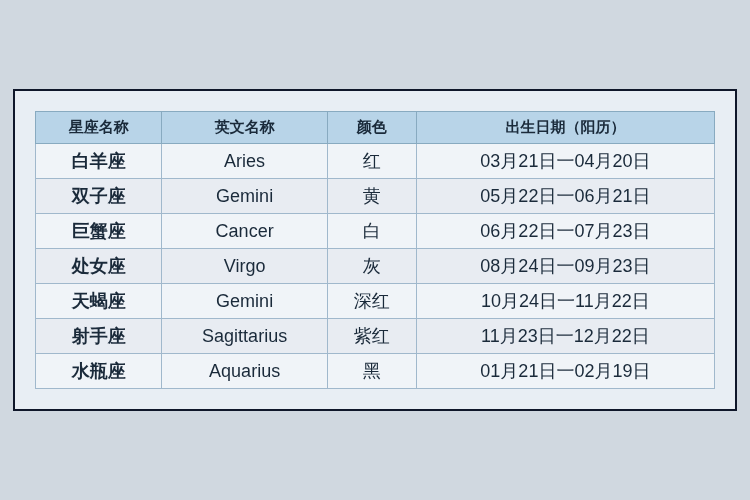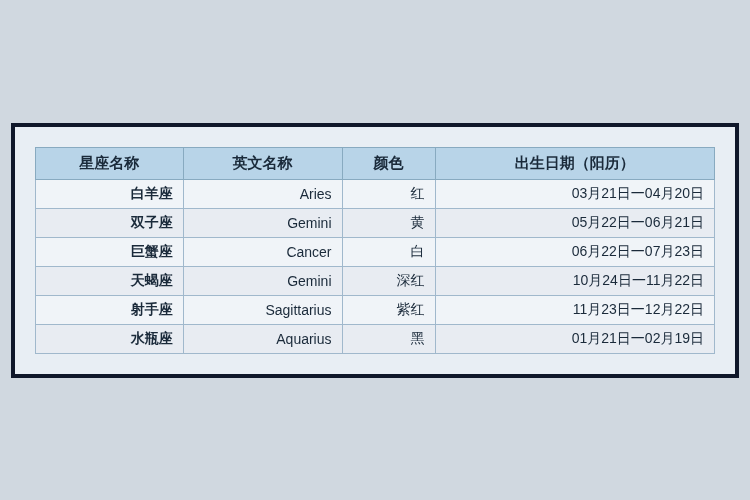--- a/index.html
+++ b/index.html
@@ -13,21 +13,21 @@
       height: 500px;
       background-color: #d0d8e0;
       display: flex;
       align-items: center;
       justify-content: center;
       font-family: "Microsoft YaHei", "SimHei", Arial, sans-serif;
     }
 
     .table-container {
       background-color: #e8eef4;
-      border: 4px solid #0f172a;
+      border: 2px solid #0f172a;
       padding: 20px;
     }
 
     table {
       border-collapse: collapse;
       width: 680px;
     }
 
     th {
       background-color: #b8d4e8;
@@ -35,22 +35,22 @@
       padding: 6px 10px;
       text-align: center;
       font-size: 15px;
       font-weight: bold;
       color: #1a2a3a;
     }
 
     td {
       border: 1px solid #a0b8cc;
       padding: 5px 10px;
-      text-align: right;
-      font-size: 14px;
+      text-align: center;
+      font-size: 18px;
       color: #1a2a3a;
       background-color: #f0f4f8;
     }
 
     tr:nth-child(even) td {
       background-color: #e8ecf2;
     }
 
     td:first-child {
       font-weight: bold;
@@ -82,20 +82,26 @@
           <td>黄</td>
           <td>05月22日一06月21日</td>
         </tr>
         <tr>
           <td>巨蟹座</td>
           <td>Cancer</td>
           <td>白</td>
           <td>06月22日一07月23日</td>
         </tr>
         <tr>
+          <td>处女座</td>
+          <td>Virgo</td>
+          <td>灰</td>
+          <td>08月24日一09月23日</td>
+        </tr>
+        <tr>
           <td>天蝎座</td>
           <td>Gemini</td>
           <td>深红</td>
           <td>10月24日一11月22日</td>
         </tr>
         <tr>
           <td>射手座</td>
           <td>Sagittarius</td>
           <td>紫红</td>
           <td>11月23日一12月22日</td>

